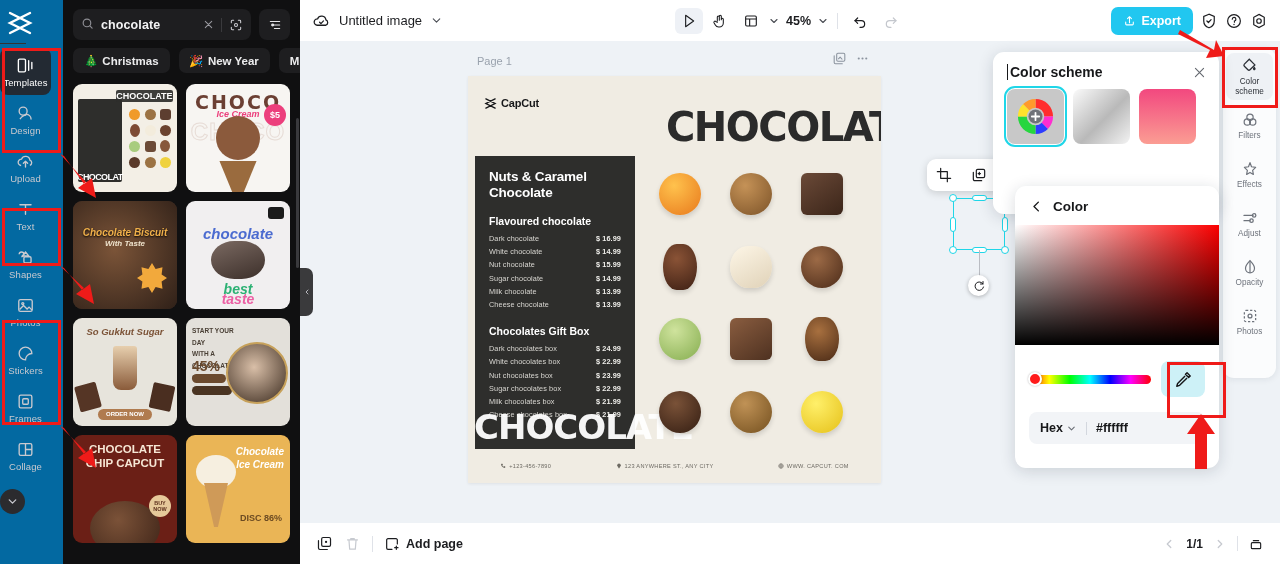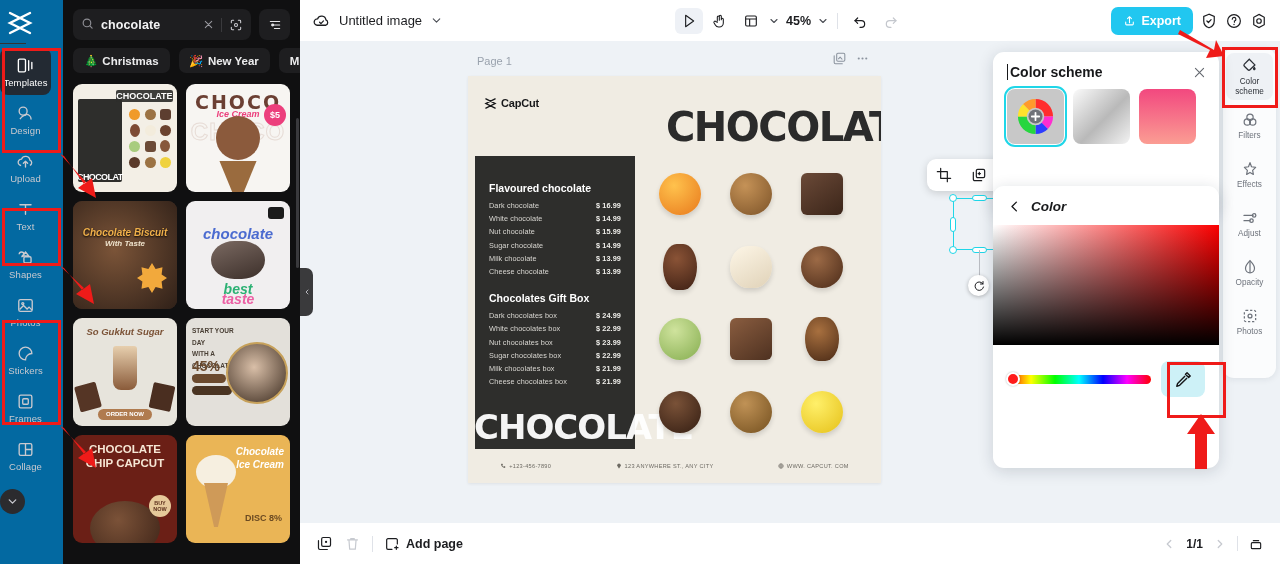--- a/index.html
+++ b/index.html
@@ -173,24 +173,23 @@
   .cs-title { font-size: 14px; font-weight: 700; color: #17181a; border-left: 1.3px solid #17181a; padding-left: 2px; }
   .cs-sub { display: flex; align-items: center; padding: 8px 14px 0; font-size: 11.5px; color: #3c3f45; }
   .cs-swatches { display: flex; gap: 9px; padding: 9px 14px 0; }
   .sw { width: 57px; height: 55px; border-radius: 8px; cursor: pointer; }
   .sw.sel { outline: 2px solid #1fd6e8; outline-offset: 1px; }
   .sw.wheel { background: #c8c8c8; display: flex; align-items: center; justify-content: center; }
   .sw.gray { background: linear-gradient(135deg,#fbfbfb,#b9b9b9 55%,#f3f3f3); }
   .sw.pink { background: linear-gradient(180deg,#f2487f,#fb9d93); }
 
   .color-panel {
-    position: absolute; right: 61px; top: 186px; width: 226px; height: 282px;
+    position: absolute; right: 61px; top: 186px; width: 204px; height: 282px;
     background: #fff; border-radius: 11px; box-shadow: 0 3px 16px rgba(20,30,50,.16); z-index: 11;
     overflow: hidden;
-    font-style: italic;
   }
   .cp-head { display: flex; align-items: center; gap: 9px; padding: 13px 0 11px 14px; }
   .cp-title { font-size: 13.5px; font-weight: 700; color: #17181a; }
   .sv-area {
     height: 120px; margin: 0; position: relative;
     background:
       linear-gradient(to top, #000, rgba(0,0,0,0)),
       linear-gradient(to right, #fff, #fb0000);
   }
   .hue-row { display: flex; align-items: center; gap: 10px; padding: 16px 14px 0; }
@@ -422,21 +421,21 @@
       <div class="tcard" style="background:#6b1f16">
         <div class="cc" style="top:7px;left:0;right:0;text-align:center;color:#f6e6d4;font-size:11.5px;font-weight:900;line-height:1.25">CHOCOLATE<br>CHIP CAPCUT</div>
         <div class="cc" style="top:auto;bottom:-12px;left:50%;transform:translateX(-50%);width:70px;height:54px;border-radius:50%;background:radial-gradient(circle at 40% 35%,#7b5238,#3e2418)"></div>
         <div class="cc" style="top:auto;bottom:26px;right:6px;left:auto;width:22px;height:22px;border-radius:50%;background:#e6c99a;color:#5b2f1c;font-size:5.5px;font-weight:900;display:flex;align-items:center;justify-content:center;text-align:center">BUY<br>NOW</div>
       </div>
 
       <div class="tcard" style="background:#eab556">
         <div class="cc" style="top:10px;right:6px;left:40%;text-align:right;color:#fff;font-size:10px;font-weight:900;font-style:italic;line-height:1.3">Chocolate<br>Ice Cream</div>
         <div class="cc" style="top:20px;left:10px;width:40px;height:34px;border-radius:50%;background:#f6efe0"></div>
         <div class="cc" style="top:48px;left:18px;width:24px;height:44px;background:#cf9a58;clip-path:polygon(0 0,100% 0,58% 100%,42% 100%)"></div>
-        <div class="cc" style="top:auto;bottom:20px;right:8px;left:auto;color:#6b4a22;font-size:9px;font-weight:800">DISC 8%</div>
+        <div class="cc" style="top:auto;bottom:20px;right:8px;left:auto;color:#6b4a22;font-size:9px;font-weight:800">DISC 86%</div>
       </div>
 
     </div>
     <div class="scroll-thumb"></div>
   </div>
 
   <div class="collapse">
     <svg width="8" height="8" viewBox="0 0 24 24" fill="none" stroke="#c9c9cf" stroke-width="2.6">
         <path d="m15 6-6 6 6 6" stroke-linecap="round" stroke-linejoin="round"></path>
       </svg>
@@ -553,20 +552,21 @@
       <div class="canvas">
         <div class="cap-logo">
           <svg width="13" height="11" viewBox="0 0 28 24">
               <path d="M4 2 L24 12 L4 22 M24 2 L4 12 L24 22" stroke="#17181a" stroke-width="3" fill="none" stroke-linecap="round"></path>
             </svg>
           <span class="t">CapCut</span>
         </div>
         <div class="big-title">CHOCOLATE</div>
 
         <div class="menu-card">
+          <div class="menu-h1">Nuts &amp; Caramel Chocolate</div>
           <div class="menu-h2">Flavoured chocolate</div>
           <div>
             <div class="mrow">
                 <span>Dark chocolate</span>
                 <span class="pr">$  16.99</span>
               </div>
             <div class="mrow">
                 <span>White chocolate</span>
                 <span class="pr">$  14.99</span>
               </div>
@@ -834,20 +834,30 @@
       <div class="hue-track">
         <span class="hue-knob"></span>
       </div>
       <div class="eyedrop">
         <svg width="19" height="19" viewBox="0 0 24 24" fill="none" stroke="#17181a" stroke-width="1.8">
             <path d="m16.5 3.5 4 4-2 2-4-4z" stroke-linejoin="round"></path>
             <path d="m14 7.5-9.4 9.4L3.5 20.5l3.6-1.1L16.5 10" stroke-linejoin="round"></path>
           </svg>
       </div>
     </div>
+    <div class="hex-row">
+      <span class="hex-lbl">
+        <span>Hex</span>
+        <svg width="11" height="11" viewBox="0 0 24 24" fill="none" stroke="#6b6f76" stroke-width="2.4">
+            <path d="m6 9 6 6 6-6" stroke-linecap="round" stroke-linejoin="round"></path>
+          </svg>
+      </span>
+      <span class="hex-sep"></span>
+      <span class="hex-val">#ffffff</span>
+    </div>
   </div>
 
   <div class="anno" style="left:2px;top:48px;width:59px;height:105px"></div>
   <div class="anno" style="left:2px;top:208px;width:59px;height:58px"></div>
   <div class="anno" style="left:2px;top:320px;width:59px;height:105px"></div>
   <div class="anno" style="left:1222px;top:47px;width:56px;height:61px"></div>
   <div class="anno" style="left:1167px;top:362px;width:59px;height:56px"></div>
 
   <svg class="arrow" style="left:56px;top:150px" width="44" height="52" viewBox="0 0 44 52">
     <path d="M40 48 L14 20 L22 14 L4 4 L8 24 L16 18 L36 46 Z" fill="#ef1b19" transform="rotate(180 22 26)"></path>

